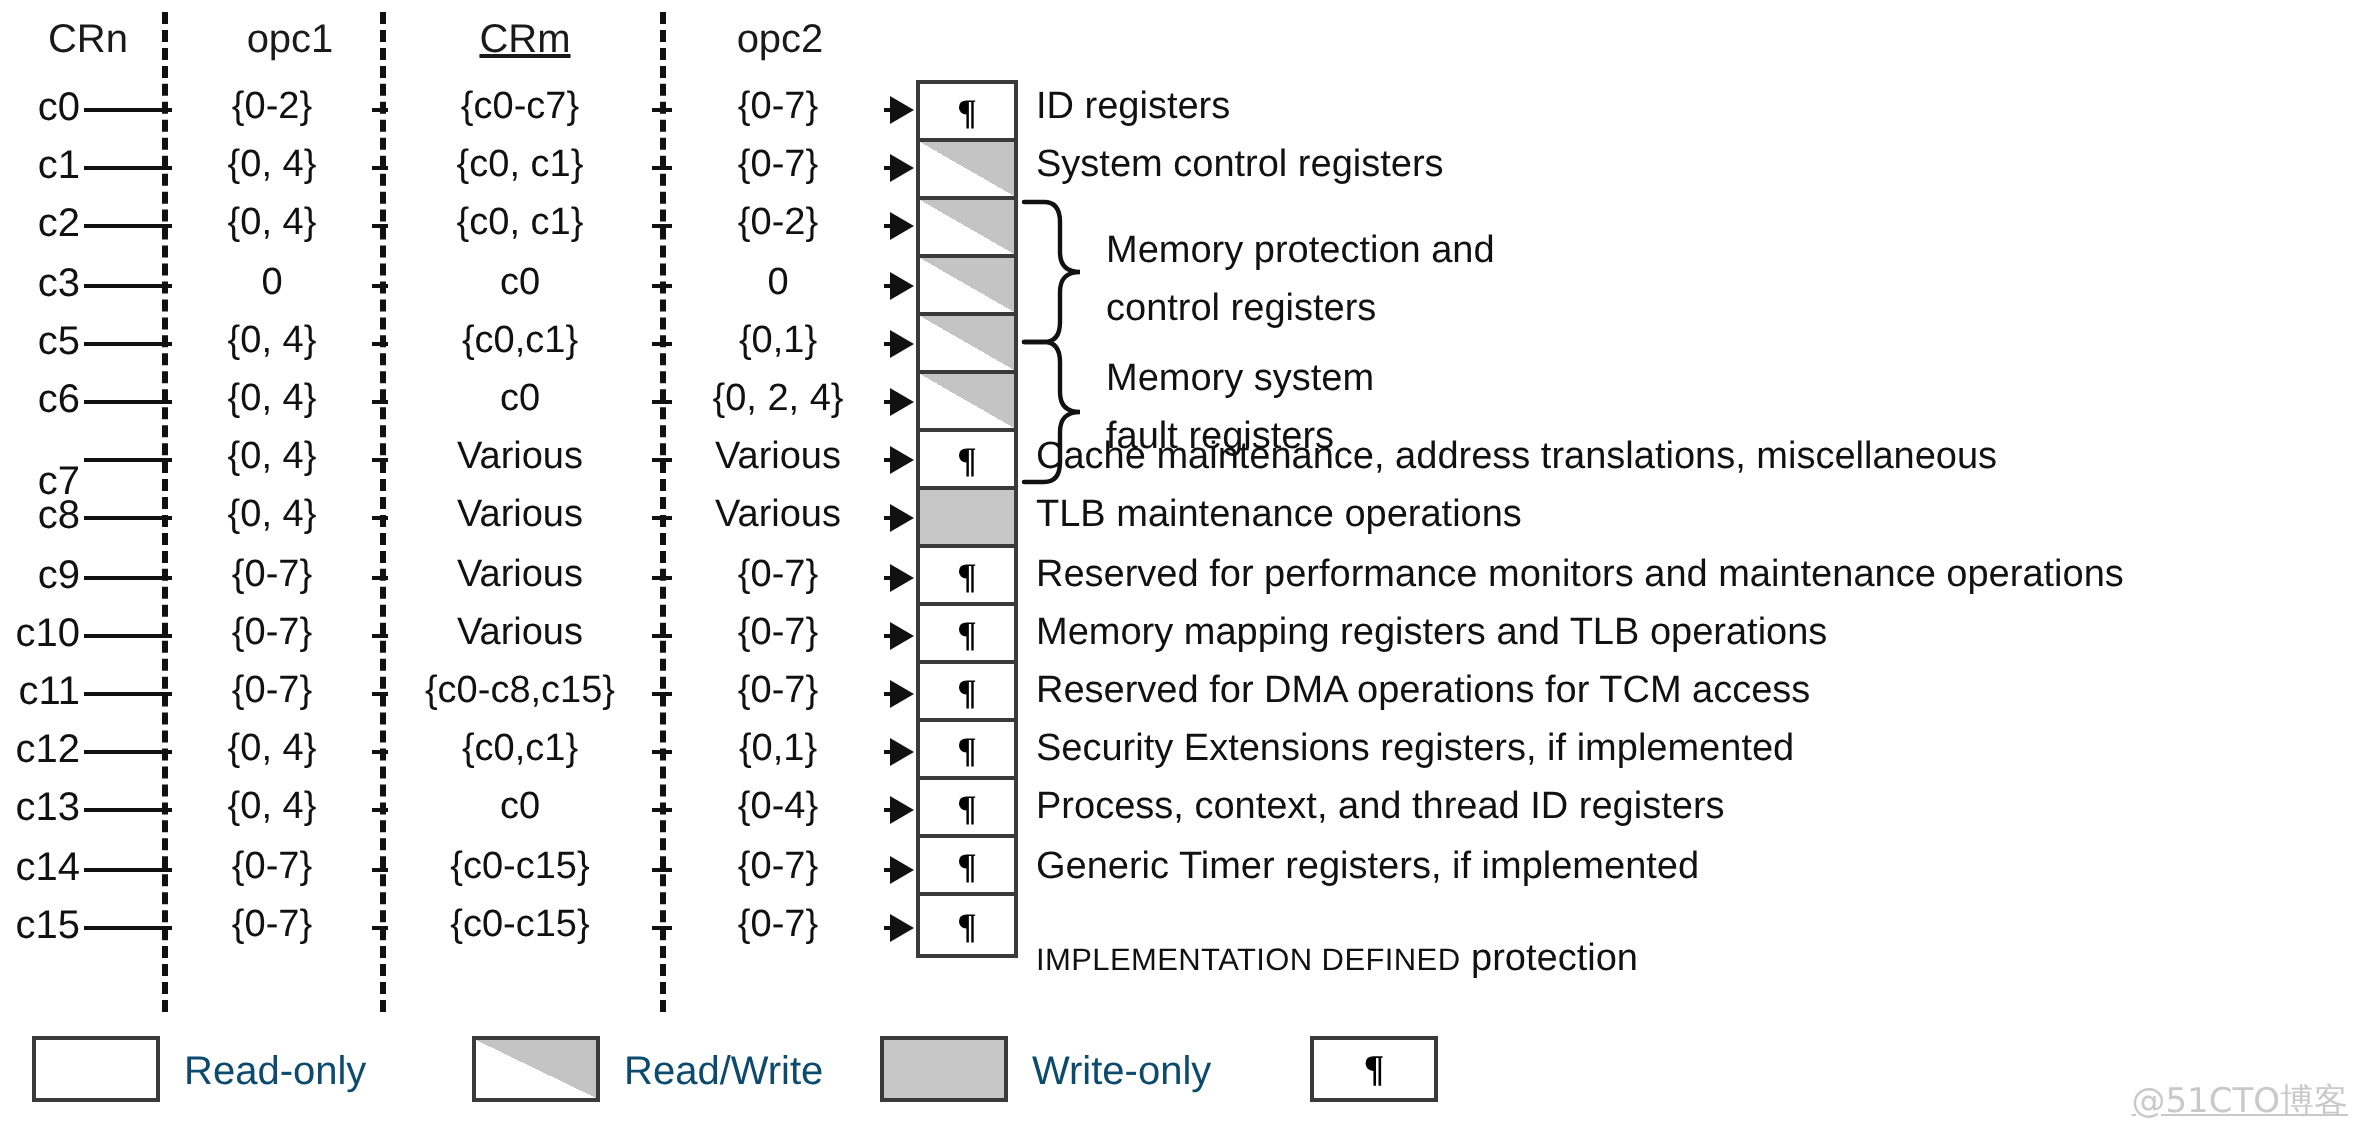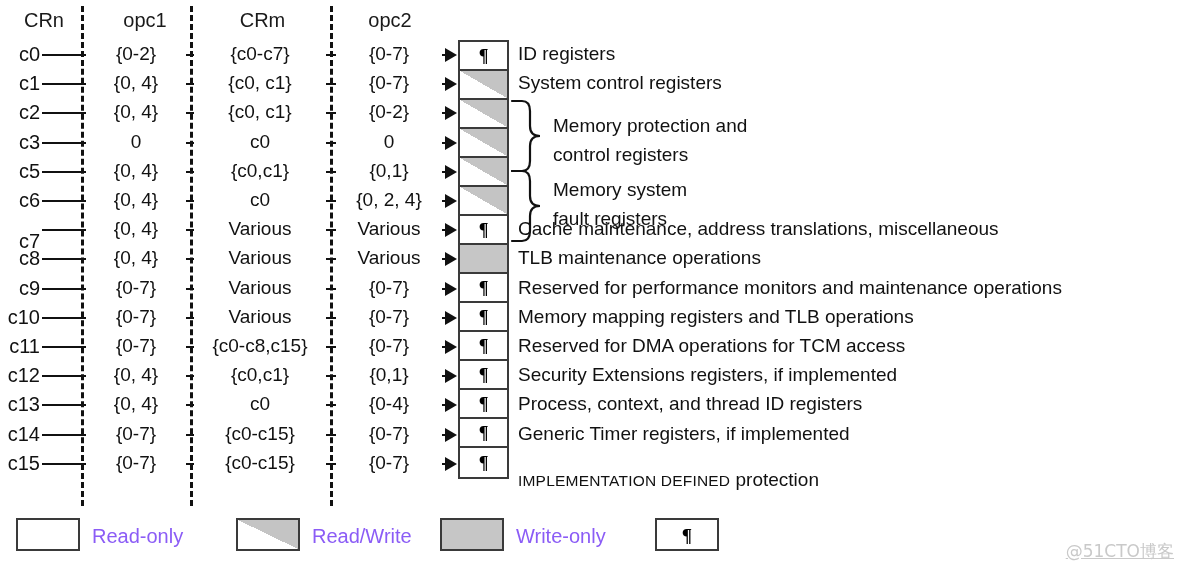--- a/index.html
+++ b/index.html
@@ -144,21 +144,21 @@
     font-family: "Liberation Serif", serif;
     font-weight: bold;
     font-size: 19px;
     line-height: 19px;
   }
   .legend-lb {
     position: absolute;
     font-size: 20px;
     line-height: 20px;
     white-space: nowrap;
-    color: #8b5cf6;
+    color: #0c4a6e;
   }
 
   
   #watermark {
     position: absolute;
     right: 10px;
     bottom: 8px;
     font-size: 17px;
     line-height: 17px;
     color: #c9c9c9;
@@ -167,21 +167,21 @@
     text-decoration: underline;
   }
 </style>
 </head>
 <body>
 
 <div id="stage">
 
   <div class="col-head" style="left:10px; top:10px; width:68px;">CRn</div>
   <div class="col-head" style="left:100px; top:10px; width:90px;">opc1</div>
-  <div class="col-head" style="left:215px; top:10px; width:95px;">CRm</div>
+  <div class="col-head" style="left:215px; top:10px; width:95px;text-decoration:underline;">CRm</div>
   <div class="col-head" style="left:345px; top:10px; width:90px;">opc2</div>
 
   <div class="vdash" style="left:81px;  top:6px;  height:500px;"></div>
   <div class="vdash" style="left:190px; top:6px;  height:500px;"></div>
   <div class="vdash" style="left:330px; top:6px;  height:500px;"></div>
 
   <div id="rows-layer">
       <div class="rowline" style="left: 42px; top: 54px; width: 405px;"></div>
       <div class="crn" style="left: 0px; width: 40px; top: 44px;">c0</div>
       <div class="cellval" style="left: 86px; width: 100px; top: 44px;">{0-2}</div>

